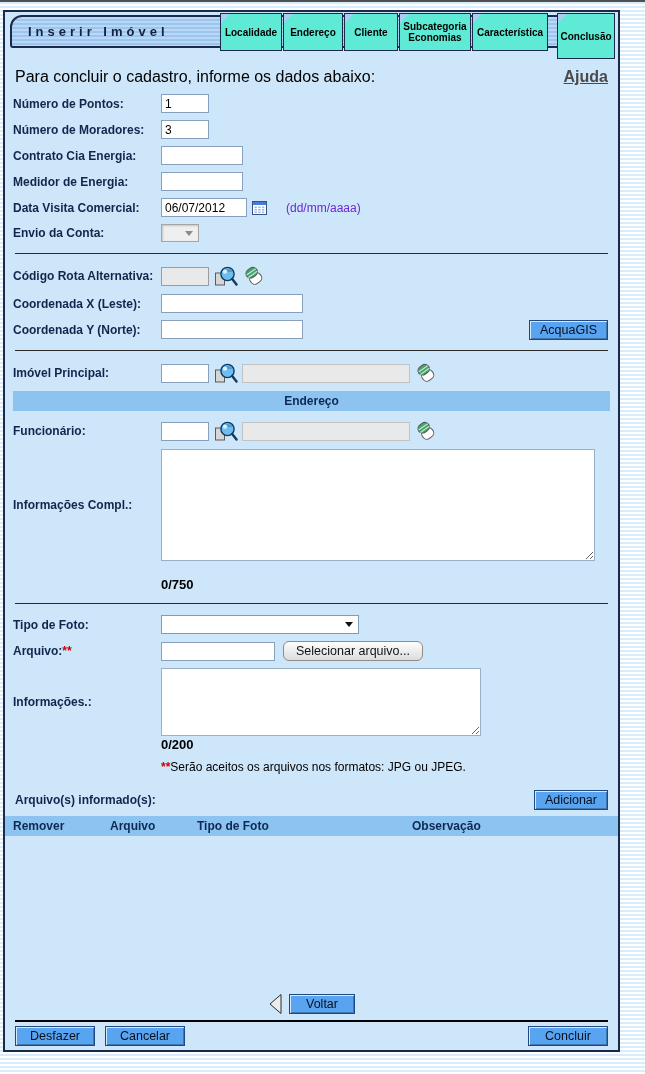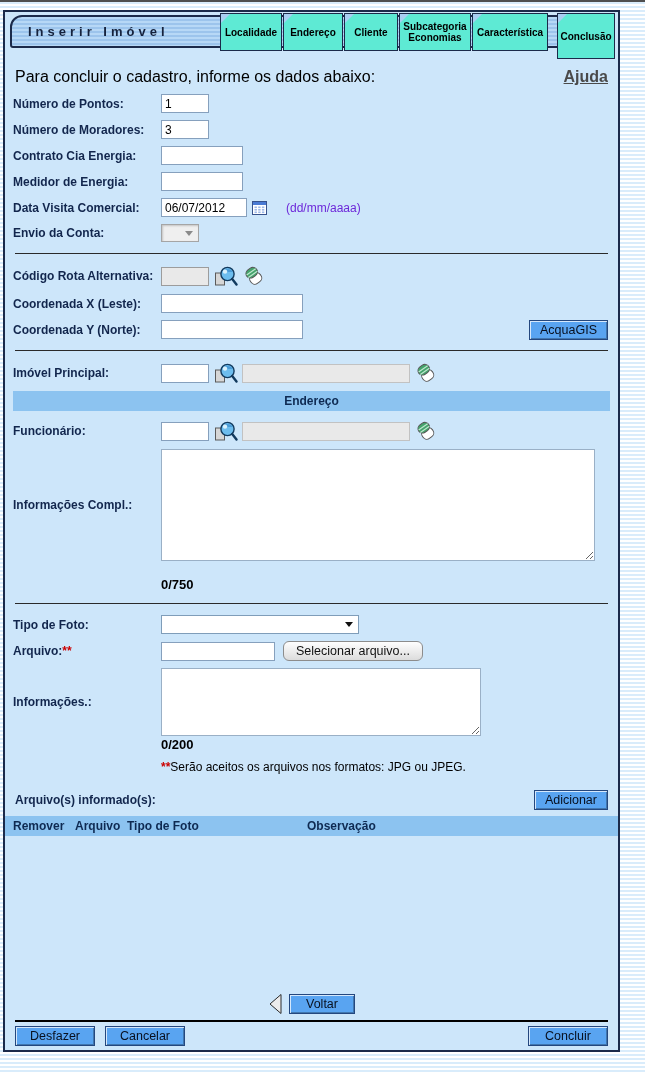--- a/index.html
+++ b/index.html
@@ -98,21 +98,21 @@
 
   .file-btn {
     background:linear-gradient(#fefefe,#dcdcdc); border:1px solid #8c8c8c; border-radius:6px;
     padding:2px 12px; font-size:12.5px; color:#111; margin-left:8px; cursor:pointer; font-family:inherit;text-align:center;
   }
 
   .files-row { display:flex; justify-content:space-between; align-items:center; margin:16px 2px 6px 2px; }
   .files-label { font-size:12px; font-weight:bold; color:#12264d; }
   .table-head {
     display:flex; background:#8cc3f0; padding:3px 0 3px 8px;
-    font-weight:bold; color:#0e2a52; font-size:12px; margin:0 0 0 0;
+    font-weight:bold; color:#0e2a52; font-size:12px; margin:0 0 0 0;gap:35px;
   }
   .th1{width:62px}.th2{width:52px}.th3{width:180px}.th4{flex:1}
   .table-body { height:96px; }
 
   .voltar-row {
     position:absolute; left:0; right:0; bottom:35px; display:flex;
     align-items:center; justify-content:center; gap:6px;
   }
   .voltar-btn { width:66px; text-align:center; }
   .footer-rule { position:absolute; left:10px; right:10px; bottom:28px; border-top:2px solid #000; }

